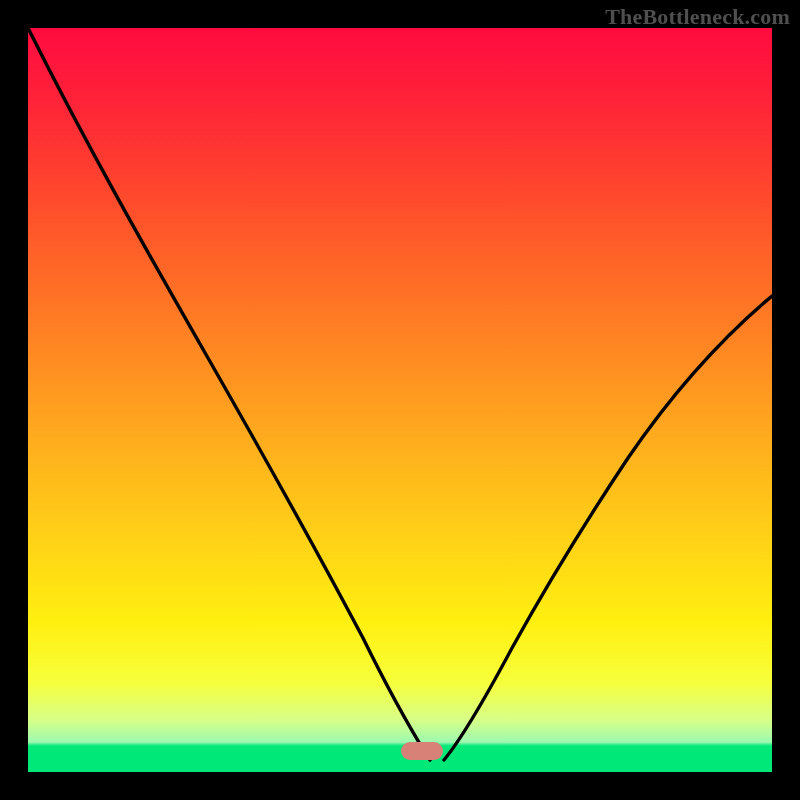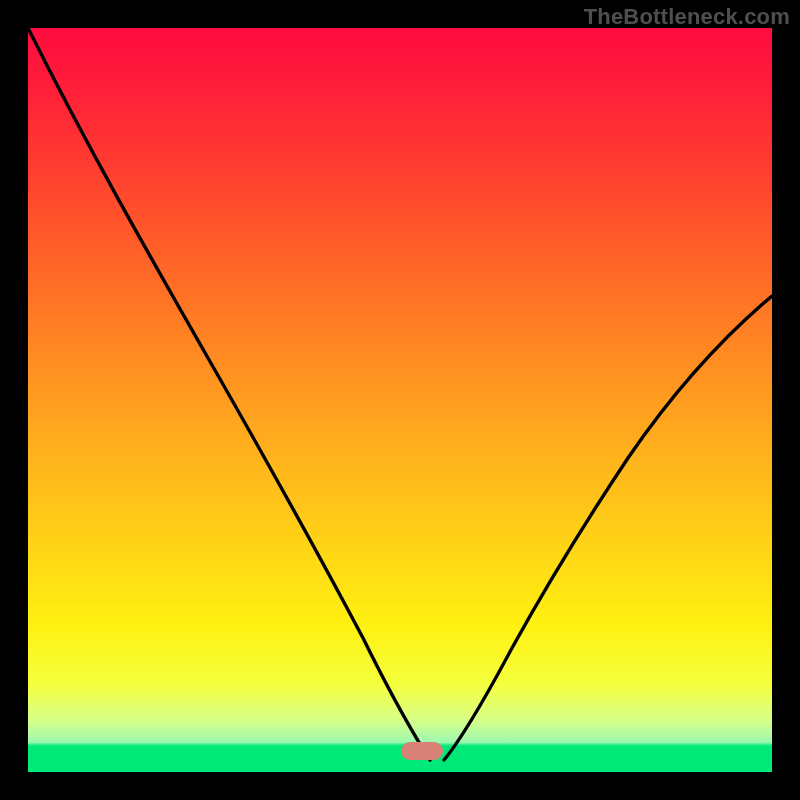--- a/index.html
+++ b/index.html
@@ -19,20 +19,21 @@
   }
   .watermark {
     position: absolute;
     top: 4px;
     right: 10px;
     color: #4f4f4f;
     font-size: 22px;
     font-weight: bold;
     letter-spacing: 0.2px;
     z-index: 5;
+    font-family: Liberation Serif, serif;
   }
   .plot-area {
     position: absolute;
     left: 28px;
     top: 28px;
     width: 744px;
     height: 744px;
     overflow: hidden;
     z-index: 1;
   }

